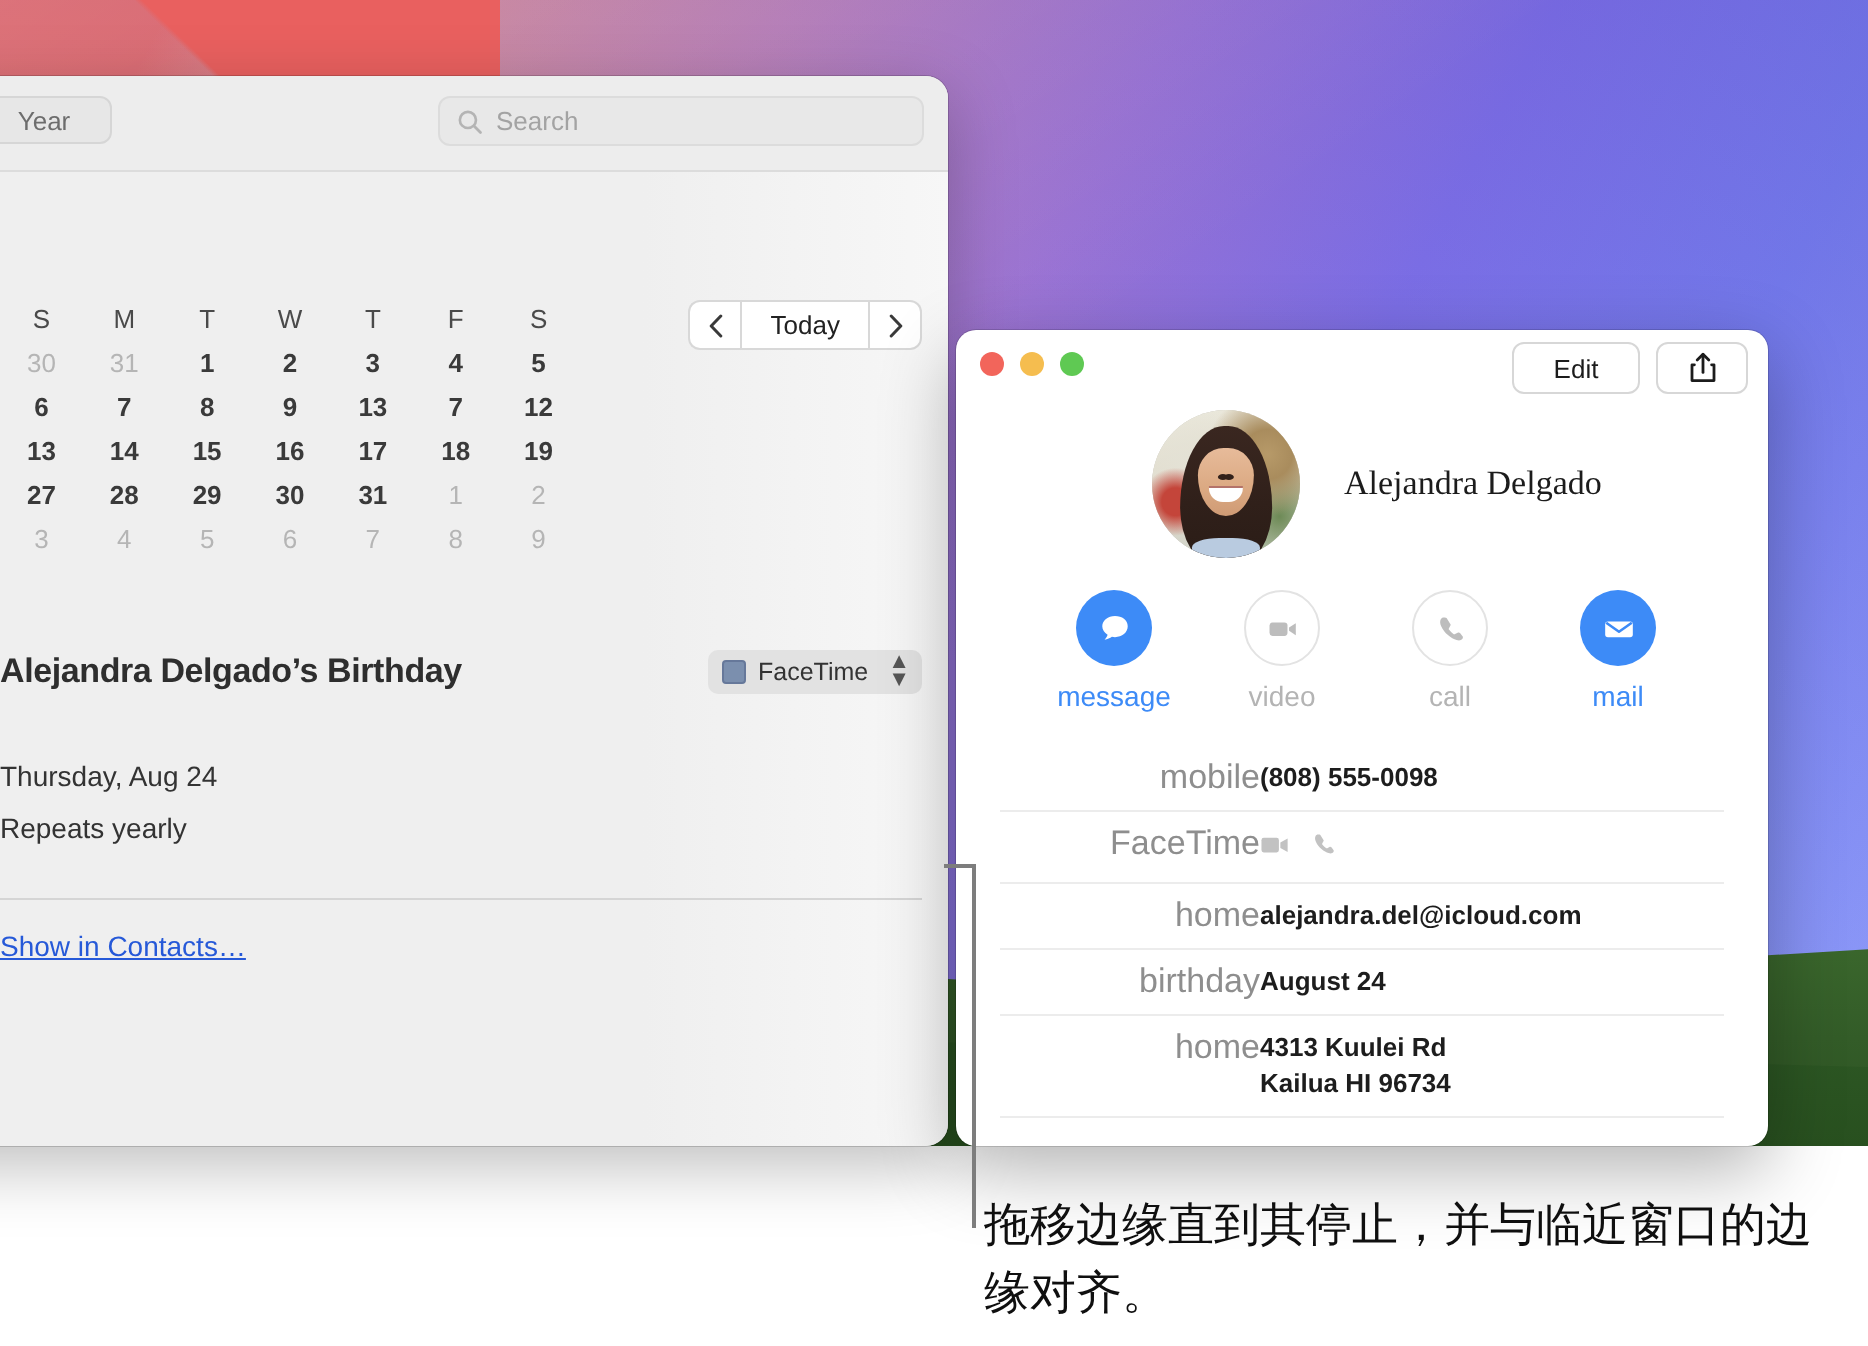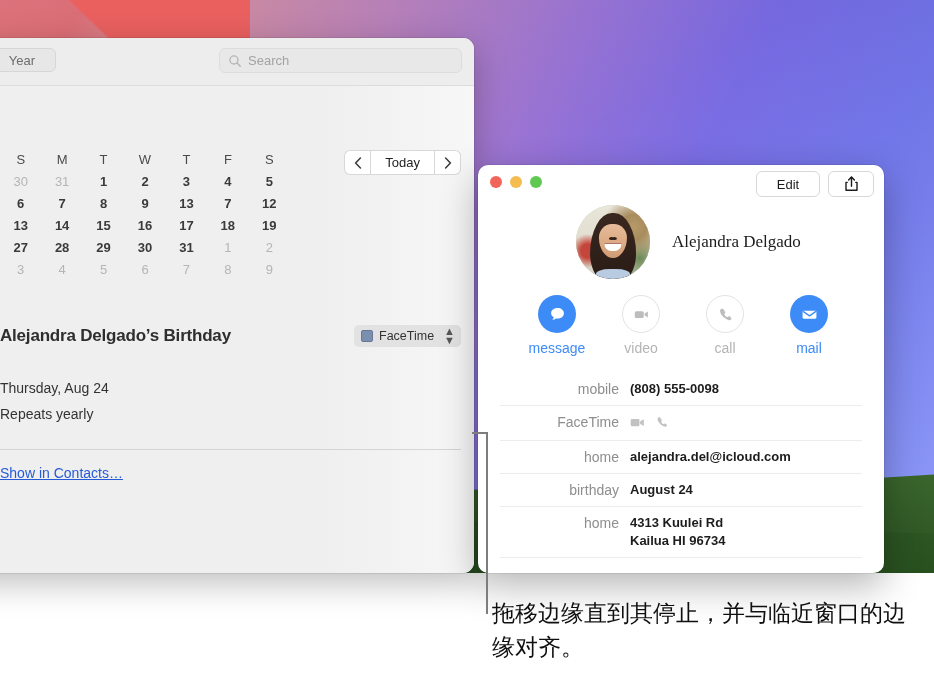--- a/index.html
+++ b/index.html
@@ -367,22 +367,22 @@
     display: flex;
     align-items: flex-start;
     border-top: 1px solid #ececec;
     padding: 7px 0 7px 0;
     min-height: 16px;
   }
   .f-row.first { border-top: none; padding-top: 2px; }
   .f-label {
     width: 130px;
     text-align: right;
-    padding-right: 11px;
-    font-size: 14px;
+    padding-right: 0;
+    font-size: 17px;
     color: #8e8e8e;
     flex: none;
     box-sizing: border-box;
     line-height: 18px;
   }
   .f-value {
     font-size: 13px;
     color: #1d1d1d;
     font-weight: 600;
     line-height: 18px;

